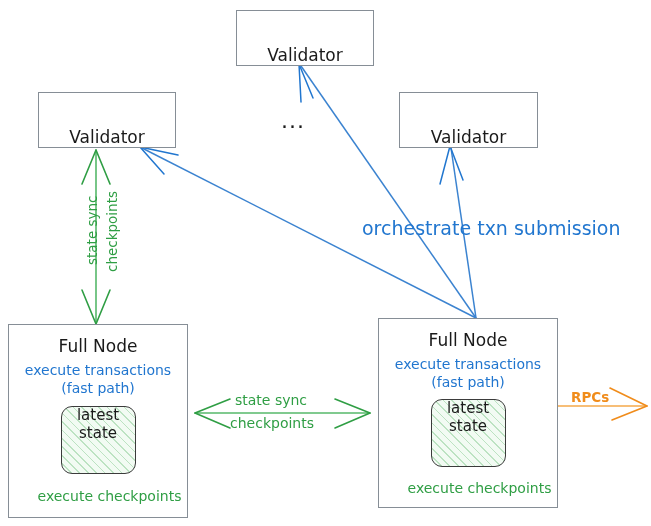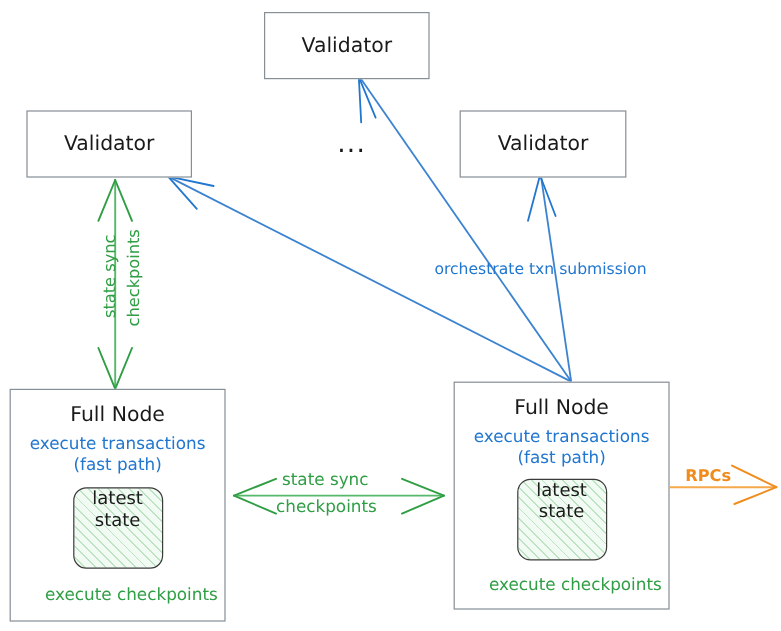--- a/index.html
+++ b/index.html
@@ -35,22 +35,23 @@
   }
   .node-title {
     font-family: "DejaVu Sans", sans-serif;
     font-size: 17px;
     color: #1a1a1a;
     text-align: center;
     white-space: nowrap;
   }
   .validator-box {
     display: flex;
-    align-items: center;
+    align-items: flex-end;
     justify-content: center;
+    margin-left: 16px;
   }
   .fullnode-box {
     display: flex;
     flex-direction: column;
     align-items: center;
     padding-top: 11px;
   }
   .fn-title {
     font-size: 17px;
     color: #1a1a1a;
@@ -91,21 +92,21 @@
     font-size: 15px;
     color: #1a1a1a;
     line-height: 1.18;
     white-space: nowrap;
   }
   .lbl {
     position: absolute;
     white-space: nowrap;
     font-family: "DejaVu Sans", sans-serif;
   }
-  .lbl-blue  { color: #2176cf; font-size: 13px; }
+  .lbl-blue  { color: #2176cf; font-size: 19px; }
   .lbl-green { color: #2f9e44; font-size: 14px; }
   .lbl-orange{ color: #f08c1b; font-size: 13.5px; font-weight: 600; }
   .ellipsis {
     position: absolute;
     font-size: 22px;
     letter-spacing: 1px;
     color: #1a1a1a;
     line-height: 1;
   }
   .vert-label {

